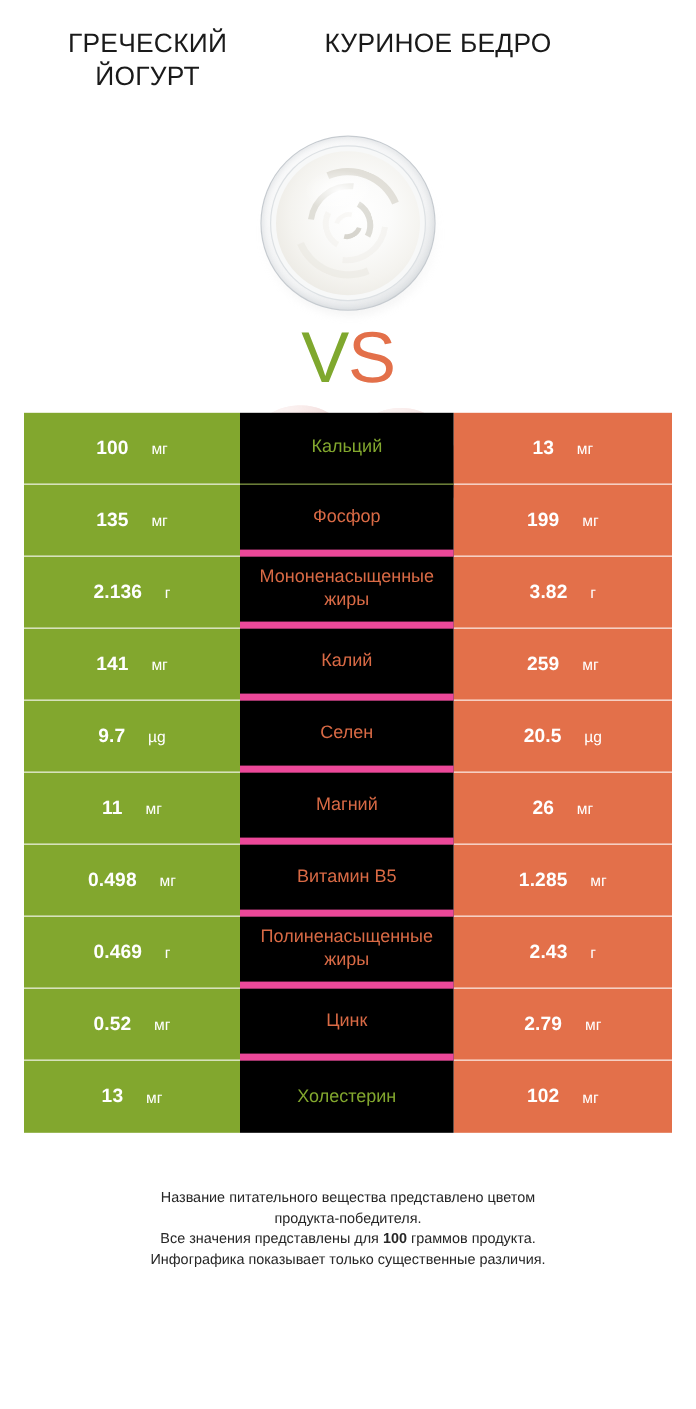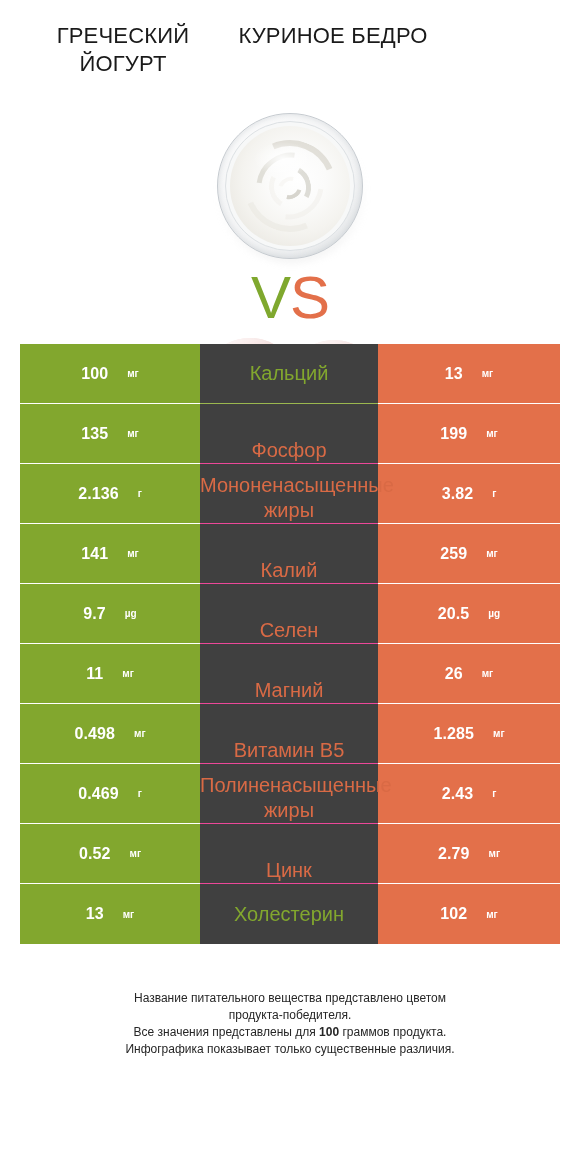--- a/index.html
+++ b/index.html
@@ -21,20 +21,21 @@
   }
 
   
   .header {
     position: absolute;
     top: 0; left: 0;
     width: 488px;
     height: 110px;
     display: flex;
     align-items: flex-start;
+    justify-content: space-between;
     padding: 22px 18px 0 18px;
   }
   .product-title {
     width: 210px;
     font-size: 22px;
     line-height: 1.28;
     font-weight: 400;
     color: #1a1a1a;
     text-align: center;
     letter-spacing: 0.2px;
@@ -194,47 +195,47 @@
     width: 182px;
     background: #E3704A;
     color: #ffffff;
     border-bottom: 1px solid #ffffff;
   }
   .row:last-child .cell-left,
   .row:last-child .cell-right { border-bottom: none; }
 
   .cell-mid {
     width: 178px;
-    background: #404040;
-    font-size: 20px;
+    background: #000000;
+    font-size: 15px;
     font-weight: 400;
     line-height: 1.25;
     padding: 0 2px;
     white-space: nowrap;
     overflow: visible;
     position: relative;
     z-index: 2;
   }
   .cell-mid .lbl {
     display: block;
     white-space: normal;
     width: 178px;
   }
   .mid-green { color: #82A72E; border-bottom: 1px solid #9bb84f; }
-  .mid-orange { color: #D96A45; border-bottom: 1px solid #ec4899; align-items: flex-end; }
+  .mid-orange { color: #D96A45; border-bottom: 6px solid #ec4899; }
   .row:last-child .cell-mid { border-bottom: none; }
 
   .val-num {
     font-size: 16px;
     font-weight: 700;
     letter-spacing: 0.1px;
   }
   .val-unit {
-    font-size: 10px;
-    font-weight: 700;
+    font-size: 13px;
+    font-weight: 400;
     margin-left: 19px;
   }
 
   
   .footer {
     position: absolute;
     top: 990px;
     left: 20px;
     width: 540px;
     text-align: center;

